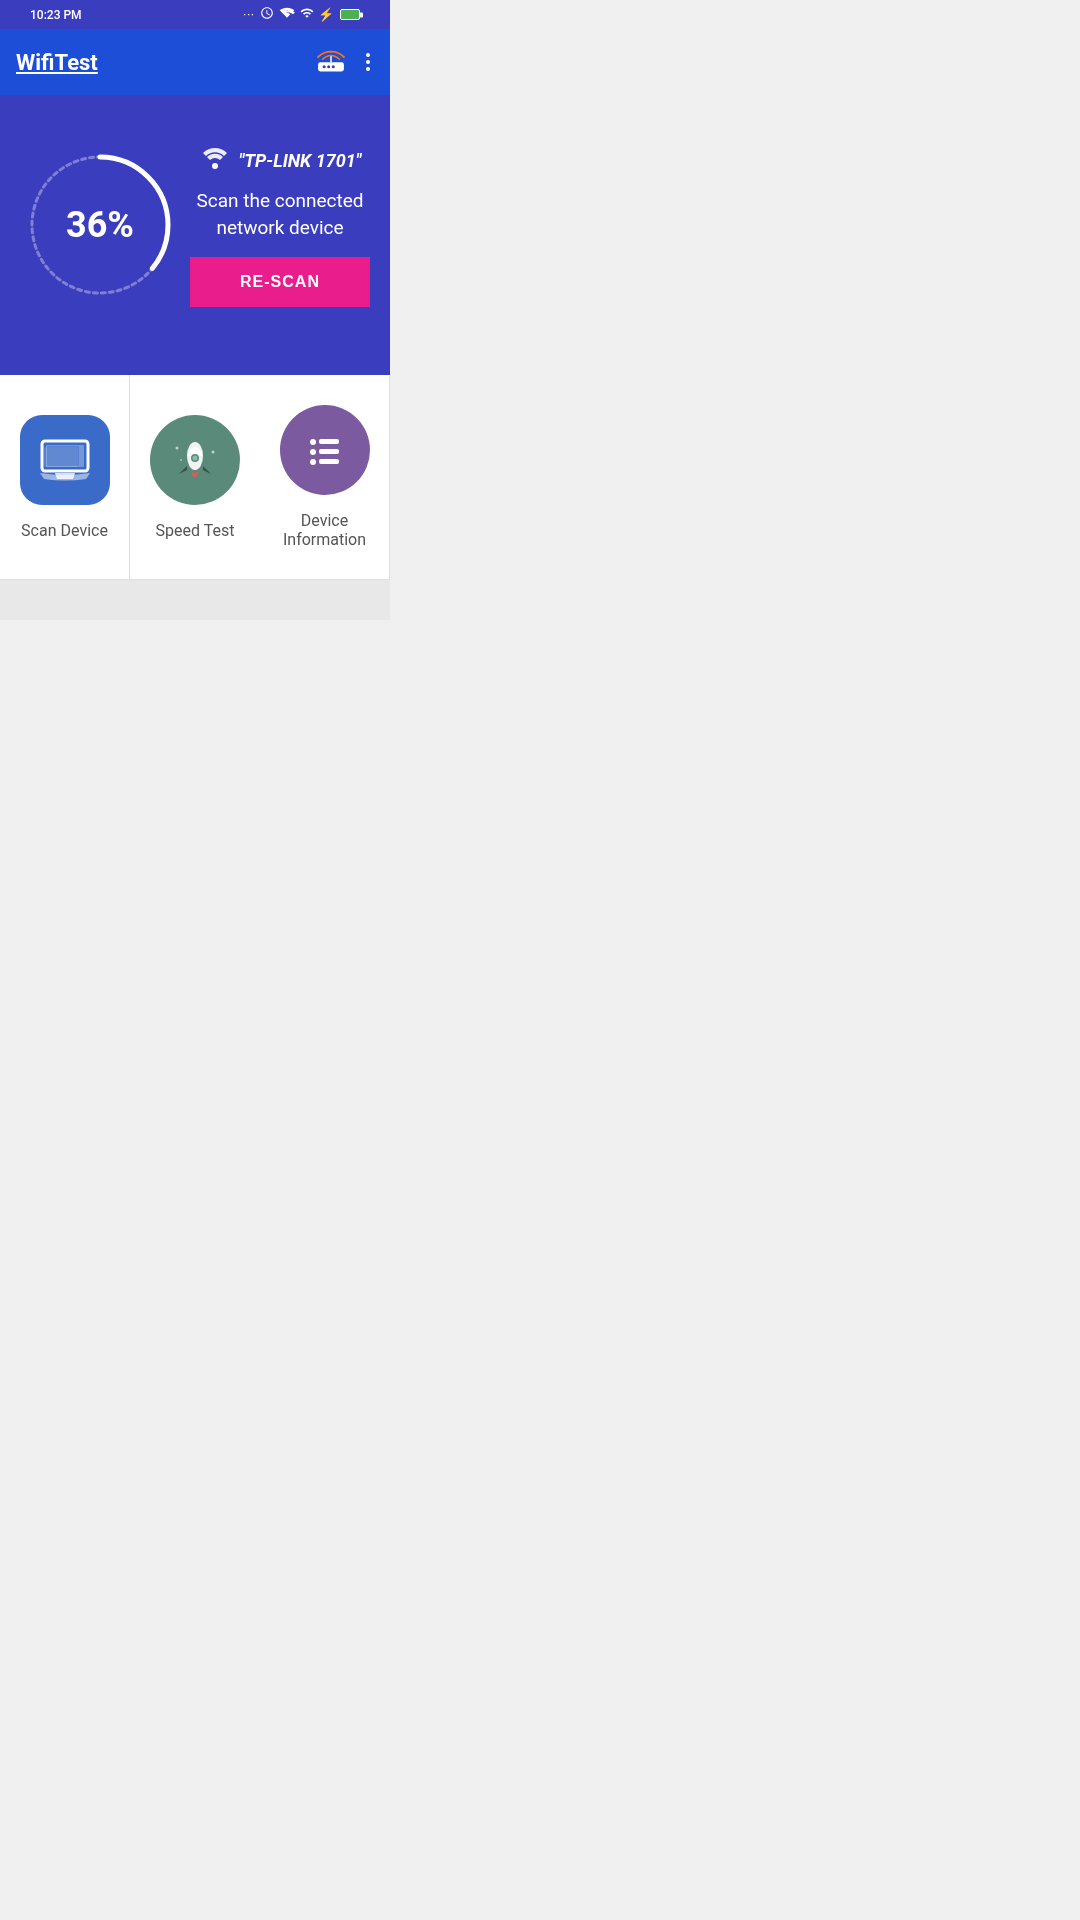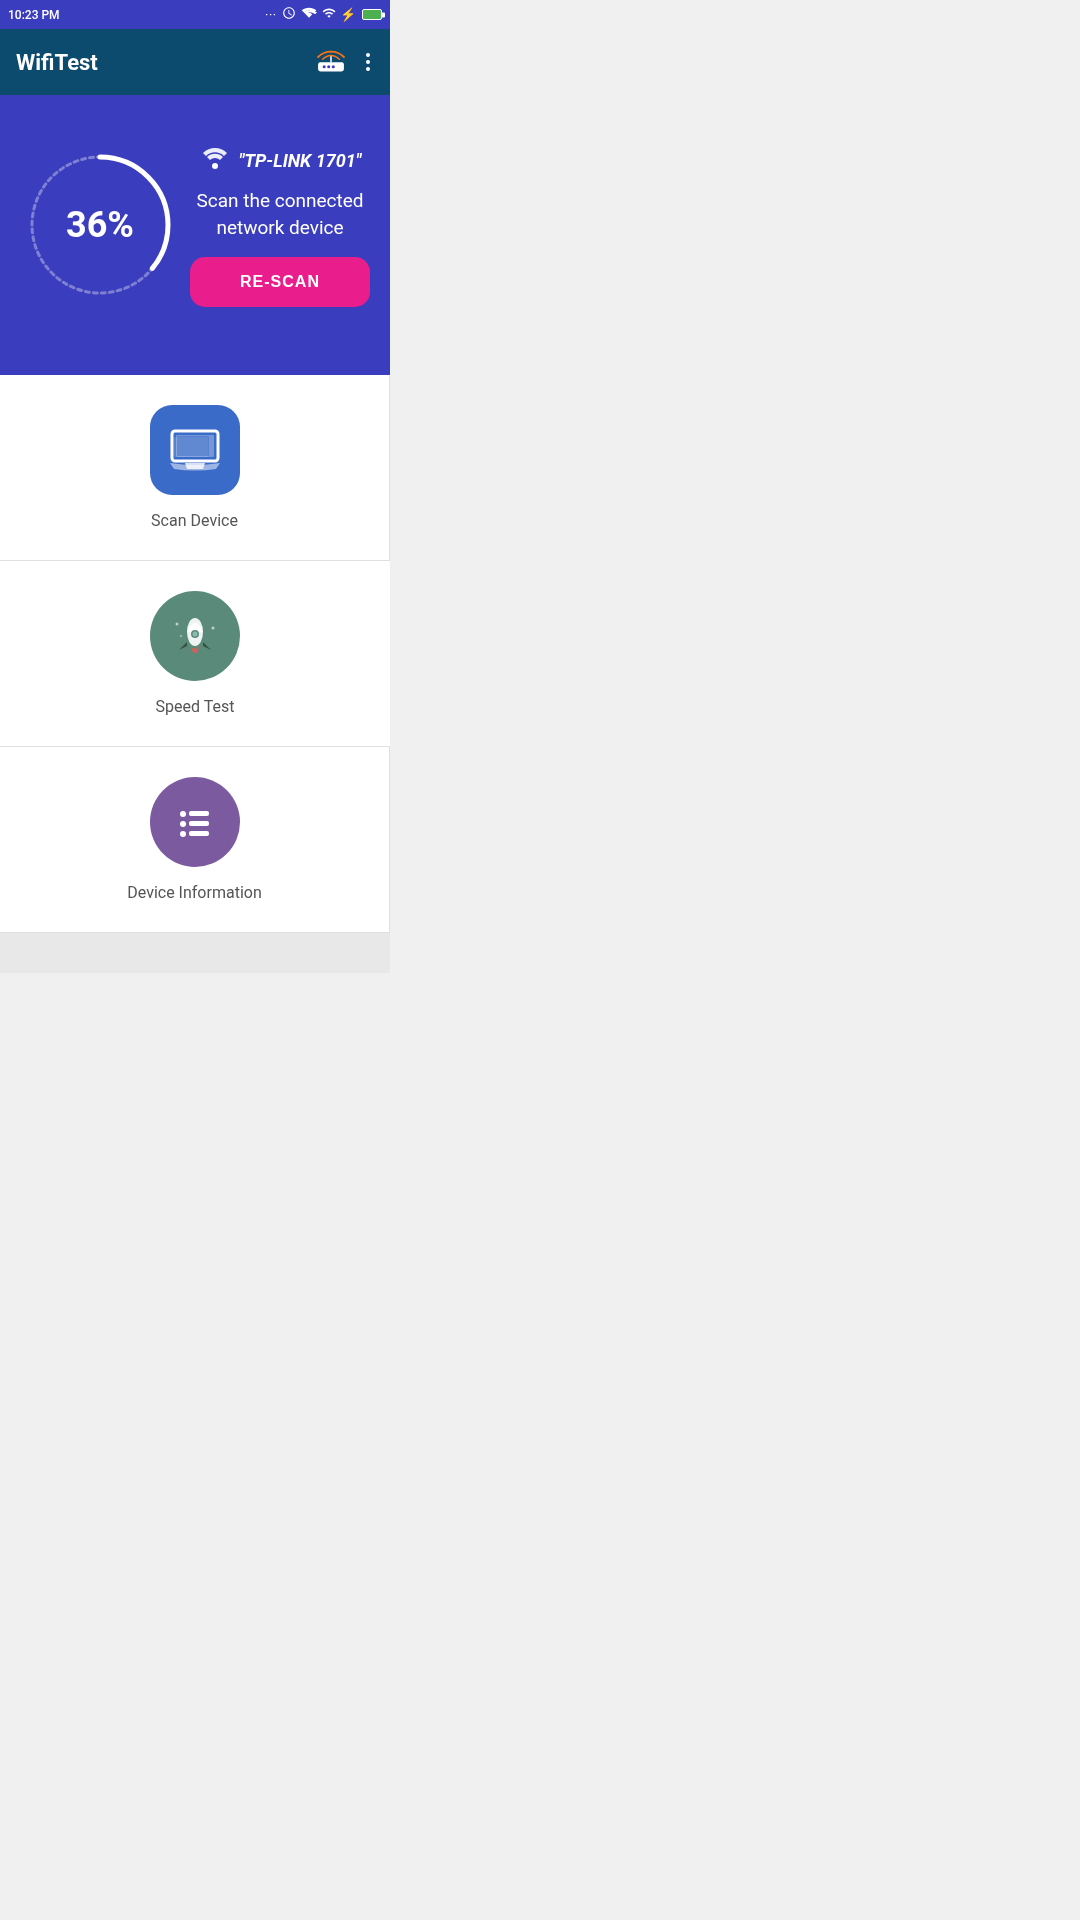--- a/index.html
+++ b/index.html
@@ -12,21 +12,21 @@
       overflow-x: hidden;
     }
 
     
     .status-bar {
       background: #3a3dbe;
       color: white;
       display: flex;
       justify-content: space-between;
       align-items: center;
-      padding: 6px 8px;
+      padding: 6px 30px;
       font-size: 12px;
       font-weight: 500;
     }
     .status-right {
       display: flex;
       align-items: center;
       gap: 5px;
     }
     .battery-icon {
       display: inline-block;
@@ -44,26 +44,27 @@
       top: 50%;
       transform: translateY(-50%);
       width: 3px;
       height: 5px;
       background: white;
       border-radius: 0 1px 1px 0;
     }
 
     
     .app-bar {
-      background: #0c4a6e;
+      background: #1d4ed8;
       color: white;
       display: flex;
       justify-content: space-between;
       align-items: center;
       padding: 12px 16px;
+      text-decoration: underline;
     }
     .app-title {
       font-size: 22px;
       font-weight: bold;
       color: white;
     }
     .app-bar-icons {
       display: flex;
       align-items: center;
       gap: 12px;
@@ -127,34 +128,34 @@
     .scan-desc {
       color: white;
       font-size: 19px;
       text-align: center;
       line-height: 1.4;
     }
     .rescan-btn {
       background: #e91e8c;
       color: white;
       border: none;
-      border-radius: 15px;
+      border-radius: 0;
       padding: 16px 28px;
       font-size: 16px;
       font-weight: bold;
       letter-spacing: 1px;
       cursor: pointer;
       width: 100%;
       margin-top: 6px;
     }
 
     
     .grid {
       display: grid;
-      grid-template-columns: 1fr;
+      grid-template-columns: 1fr 1fr 1fr;
       background: white;
     }
     .grid-cell {
       display: flex;
       flex-direction: column;
       align-items: center;
       justify-content: center;
       padding: 30px 10px;
       border-bottom: 1px solid #e0e0e0;
       border-right: 1px solid #e0e0e0;

